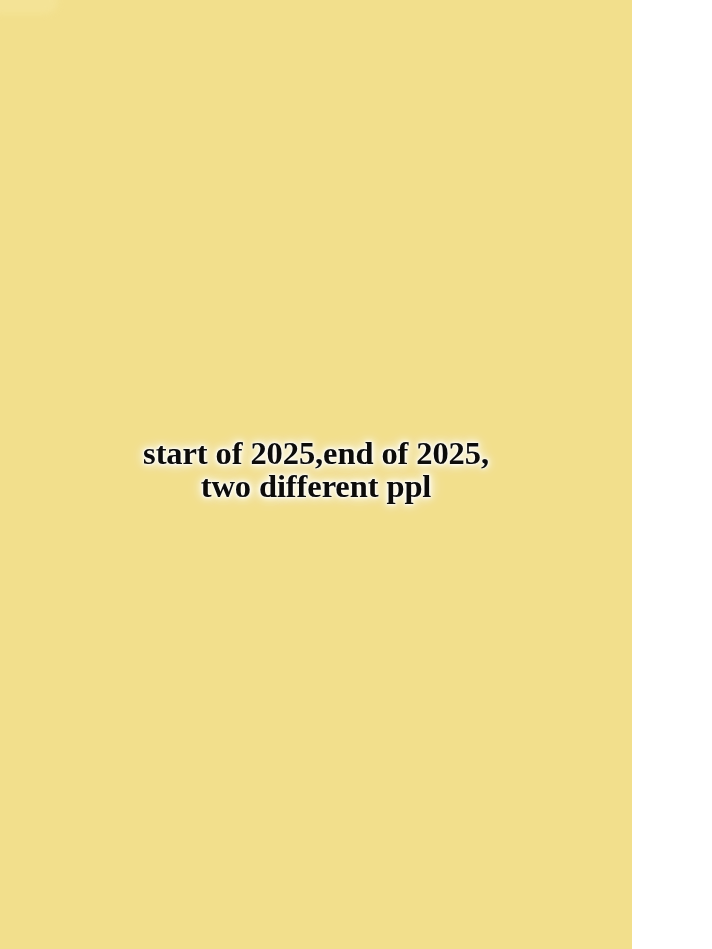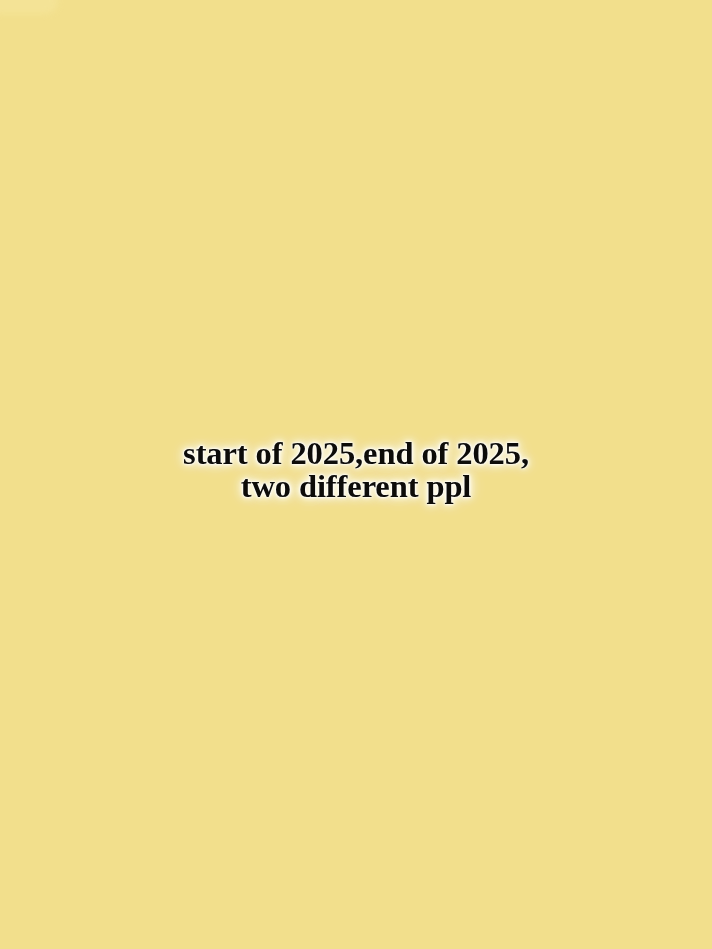--- a/index.html
+++ b/index.html
@@ -10,21 +10,21 @@
   body {
     width: 712px;
     height: 949px;
     overflow: hidden;
     font-family: "Liberation Serif", "DejaVu Serif", serif;
   }
 
   
   #canvas {
     position: relative;
-    width: 712px;
+    width: 632px;
     height: 949px;
     background: #f2df8c;
     overflow: hidden;
   }
 
   
   #top-left-sheen {
     position: absolute;
     left: -14px;
     top: -12px;

